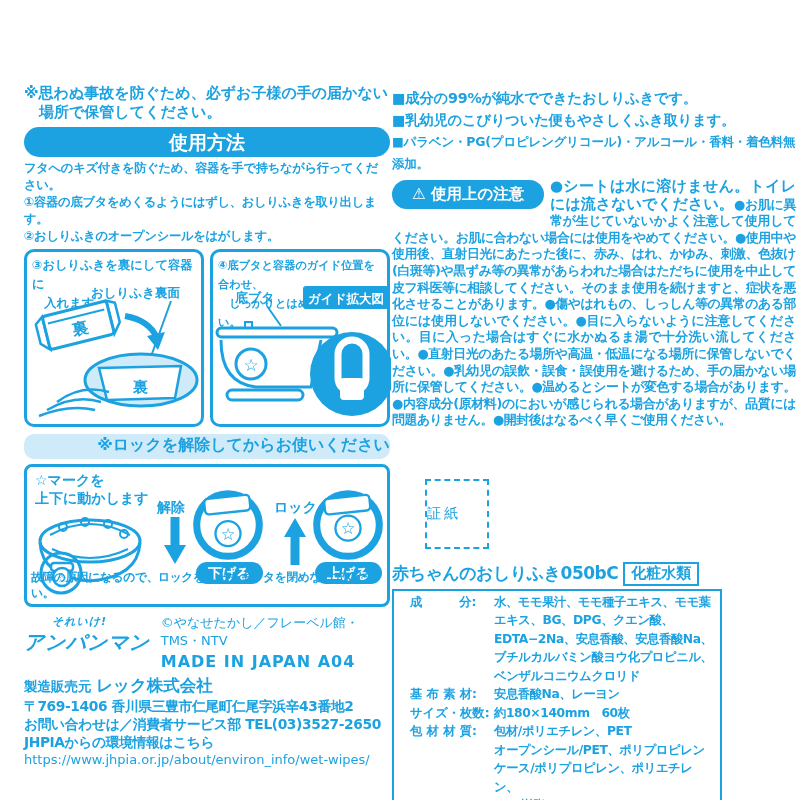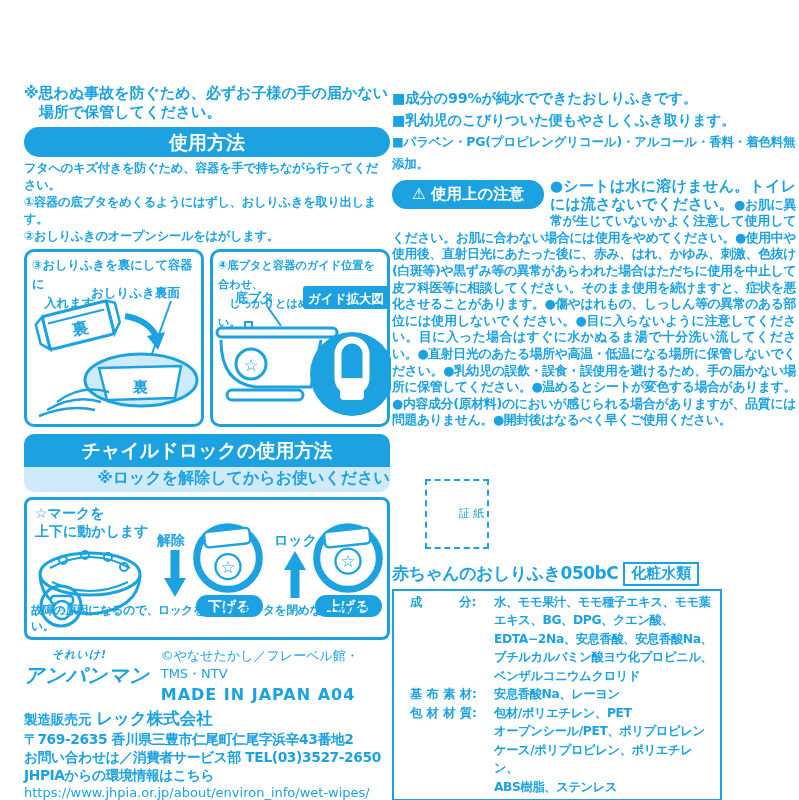--- a/index.html
+++ b/index.html
@@ -50,21 +50,21 @@
   .features div { font-weight:bold; line-height:21.5px; letter-spacing:-0.2px; }
   .features div:nth-child(1), .features div:nth-child(2) { font-size:14.3px; }
   .features div:nth-child(3) { font-size:12.5px; }
 
   .caution { margin-top:4px; font-size:12.9px; font-weight:bold; line-height:16.6px; text-align:justify; letter-spacing:-0.45px; }
   .caution-pill { float:left; width:152px; height:29px; background:var(--blue); border-radius:15px;
     color:#fff; font-size:15.5px; text-align:center; line-height:29px; margin:2px 6px 8px 0; letter-spacing:0; }
   .caution-lead { font-size:15px; letter-spacing:-0.2px; }
 
   .stamp-box { margin:50px 0 0 33px; width:64px; height:70px; border:2px dashed var(--blue);
-    display:flex; align-items:center; justify-content:flex-end; font-size:11px; letter-spacing:3px; }
+    display:flex; align-items:center; justify-content:flex-start; font-size:14px; letter-spacing:3px; }
 
   .product-row { margin-top:13px; display:flex; align-items:center; }
   .product-name { font-size:17px; font-weight:bold; letter-spacing:-0.5px; }
   .product-cat { margin-left:5px; border:2px solid var(--blue); padding:0 6px 1px; font-size:15px; font-weight:bold; }
 
   .spec-table { margin-top:3px; width:330px; border:2px solid var(--blue); padding:2px 4px 3px 16px; }
   .spec-row { display:flex; font-size:12.3px; font-weight:bold; line-height:18.5px; }
   .spec-label { width:84px; flex:none; white-space:nowrap; }
   .spec-value { flex:1; letter-spacing:-0.4px; }
 
@@ -122,21 +122,20 @@
           <text x="36" y="91" font-size="17" text-anchor="middle" fill="#1ca2e0">☆</text>
           <rect x="12" y="110" width="76" height="10" rx="5" fill="#fff" stroke="#1ca2e0" stroke-width="3"></rect>
           <circle cx="137" cy="94" r="42" fill="#1ca2e0"></circle>
           <rect x="123" y="60" width="28" height="52" rx="14" fill="none" stroke="#fff" stroke-width="7"></rect>
           <rect x="125" y="98" width="24" height="22" rx="4" fill="#fff"></rect>
         </svg>
       </div>
     </div>
 
     <div class="childlock-header">
-      <div class="childlock-title">チャイルドロックの使用方法</div>
       <div class="childlock-sub">※ロックを解除してからお使いください</div>
     </div>
 
     <div class="childlock-box">
       <div class="mark-note">☆マークを
 上下に動かします</div>
       <svg width="118" height="94" viewBox="0 0 118 94" style="position:absolute;left:4px;top:44px">
         <ellipse cx="59" cy="30" rx="50" ry="21" fill="#fff" stroke="#1ca2e0" stroke-width="3"></ellipse>
         <path d="M19 24 Q59 2 99 24 M21 38 Q59 56 97 38" fill="none" stroke="#1ca2e0" stroke-width="2"></path>
         <circle cx="32" cy="16" r="4" fill="none" stroke="#1ca2e0" stroke-width="2"></circle>
@@ -189,21 +188,21 @@
         <div class="copyright">©やなせたかし／フレーベル館・TMS・NTV</div>
         <div class="made-in">MADE IN JAPAN  A04</div>
       </div>
     </div>
 
     <div class="company">
       <div class="mfr-line">
         <span>製造販売元</span>
         <span class="mfr-name">レック株式会社</span>
       </div>
-      <div class="line">〒769-2635  香川県三豊市仁尾町仁尾字浜辛43番地2</div>
+      <div class="line">〒769-1406  香川県三豊市仁尾町仁尾字浜辛43番地2</div>
       <div class="line">お問い合わせは／消費者サービス部 TEL(03)3527-2650</div>
       <div class="line">JHPIAからの環境情報はこちら</div>
       <div class="url">https://www.jhpia.or.jp/about/environ_info/wet-wipes/</div>
     </div>
   </div>
 
   <div class="right-col">
 
     <div class="features">
       <div>■成分の99%が純水でできたおしりふきです。</div>
@@ -226,20 +225,24 @@
     </div>
 
     <div class="spec-table">
       <div class="spec-row">
         <div class="spec-label">成　　　分:</div>
         <div class="spec-value">水、モモ果汁、モモ種子エキス、モモ葉エキス、BG、DPG、クエン酸、EDTA−2Na、安息香酸、安息香酸Na、ブチルカルバミン酸ヨウ化プロピニル、ベンザルコニウムクロリド</div>
       </div>
       <div class="spec-row">
         <div class="spec-label">基 布 素 材:</div>
         <div class="spec-value">安息香酸Na、レーヨン</div>
+      </div>
+      <div class="spec-row">
+        <div class="spec-label">サイズ・枚数:</div>
+        <div class="spec-value">約180×140mm　60枚</div>
       </div>
       <div class="spec-row">
         <div class="spec-label">包 材 材 質:</div>
         <div class="spec-value pre">包材/ポリエチレン、PET
 オープンシール/PET、ポリプロピレン
 ケース/ポリプロピレン、ポリエチレン、
 ABS樹脂、ステンレス</div>
       </div>
     </div>
 

